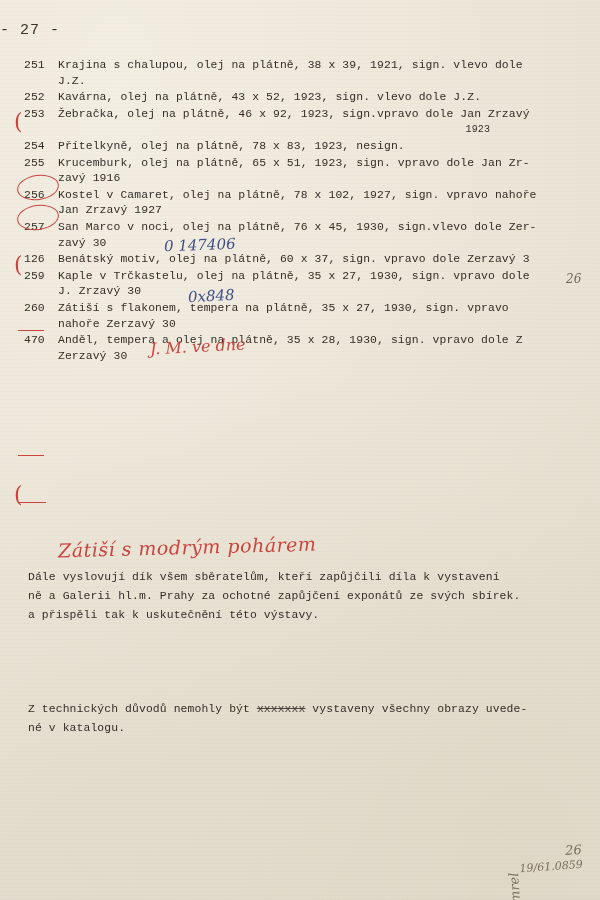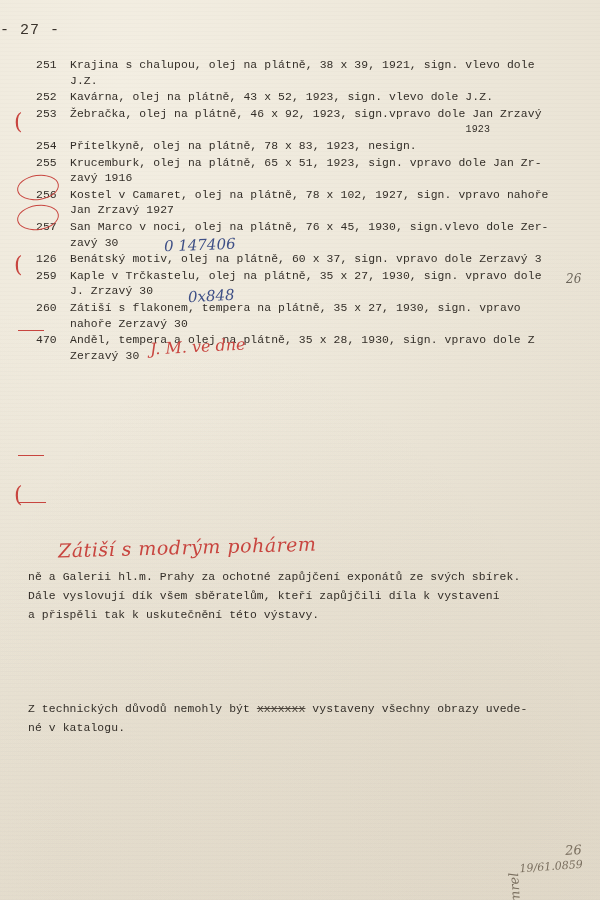--- a/index.html
+++ b/index.html
@@ -43,21 +43,21 @@
     color: #3a332c;
   }
   .entries {
     position: absolute;
     top: 58px;
     left: 0;
     width: 600px;
   }
   .entry {
     position: relative;
-    padding-left: 36px;
+    padding-left: 24px;
     margin-bottom: 1px;
   }
   .line {
     display: block;
     font-size: 11.4px;
     line-height: 15.6px;
     letter-spacing: 0.1px;
     white-space: pre;
     color: #332e28;
   }
@@ -233,22 +233,22 @@
   <div class="underline-mark" style="left:18px; top:502px; width:28px;"></div>
 
   <div class="hand blue" style="left:164px; top:236px; font-size:15px; transform:rotate(-2deg);">0 147406</div>
   <div class="hand blue" style="left:188px; top:287px; font-size:15px; transform:rotate(-3deg);">0x848</div>
   <div class="hand" style="left:150px; top:337px; font-size:16px; transform:rotate(-3deg);">J. M. ve dne</div>
   <div class="hand pencil" style="left:566px; top:272px; font-size:12px;">26</div>
 
   <div class="hand big-hand" style="left:58px; top:536px; transform:rotate(-1.5deg); letter-spacing:0.5px;">Zátiší s modrým pohárem</div>
 
   <div class="paragraphs" style="top:568px;">
+    <div class="para">Dále vyslovují dík všem sběratelům, kteří zapůjčili díla k vystavení</div>
     <div class="para">ně a Galerii hl.m. Prahy za ochotné zapůjčení exponátů ze svých sbírek.</div>
-    <div class="para">Dále vyslovují dík všem sběratelům, kteří zapůjčili díla k vystavení</div>
     <div class="para">a přispěli tak k uskutečnění této výstavy.</div>
   </div>
 
   <div class="paragraphs" style="top:700px;">
     <div class="para"><span>Z technických důvodů nemohly být </span><span class="strike">xxxxxxx</span><span> vystaveny všechny obrazy uvede-</span></div>
     <div class="para">né v katalogu.</div>
   </div>
 
   <div class="corner-note">
     <span class="vert">Camrel</span>

